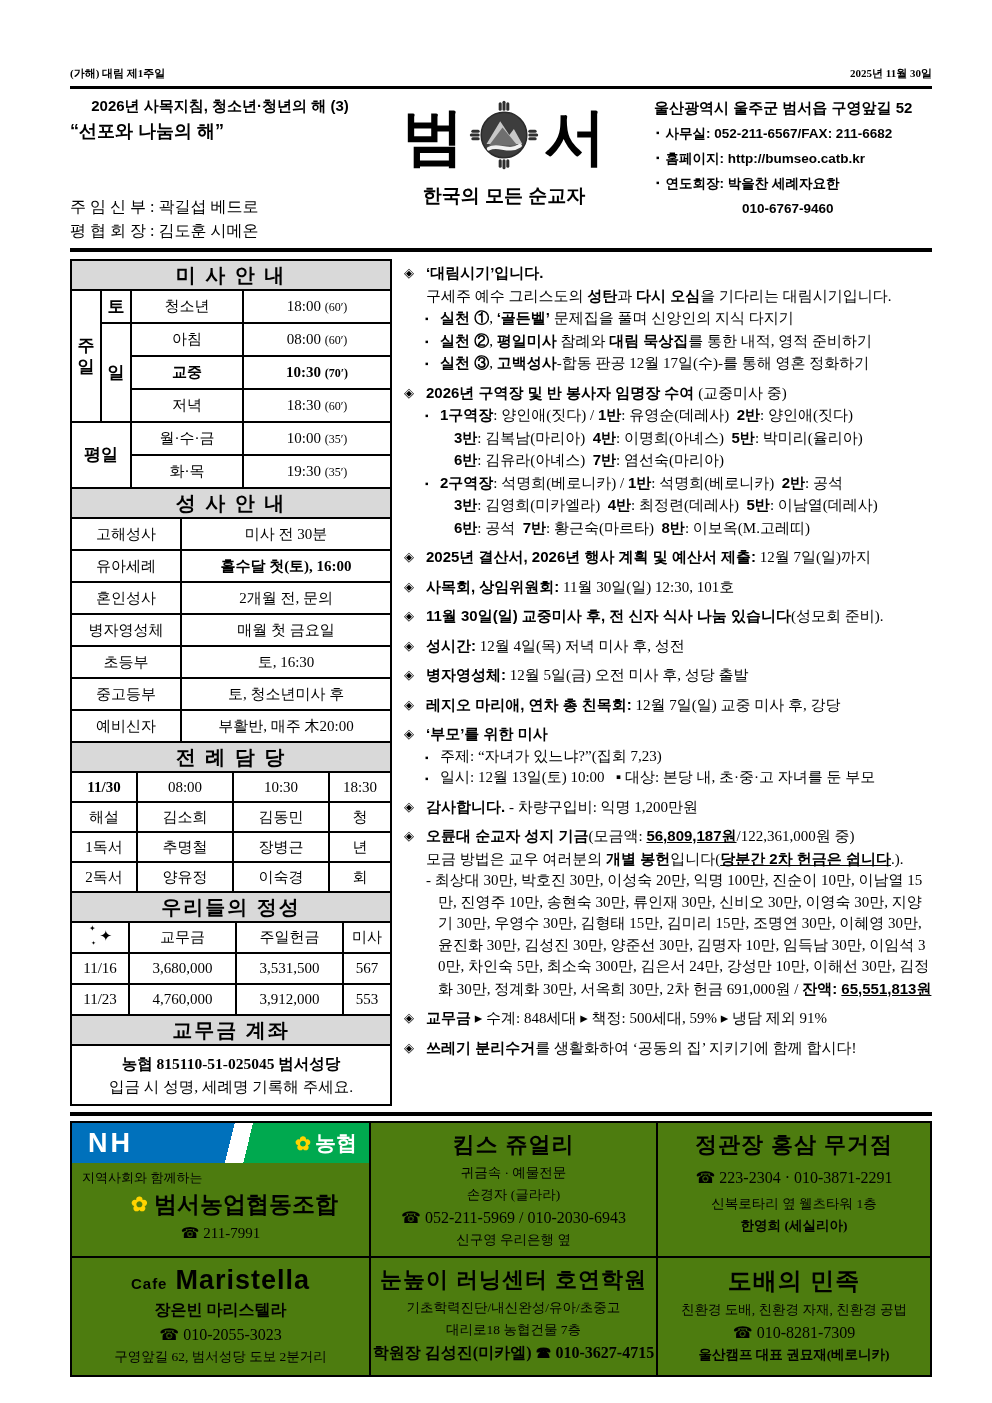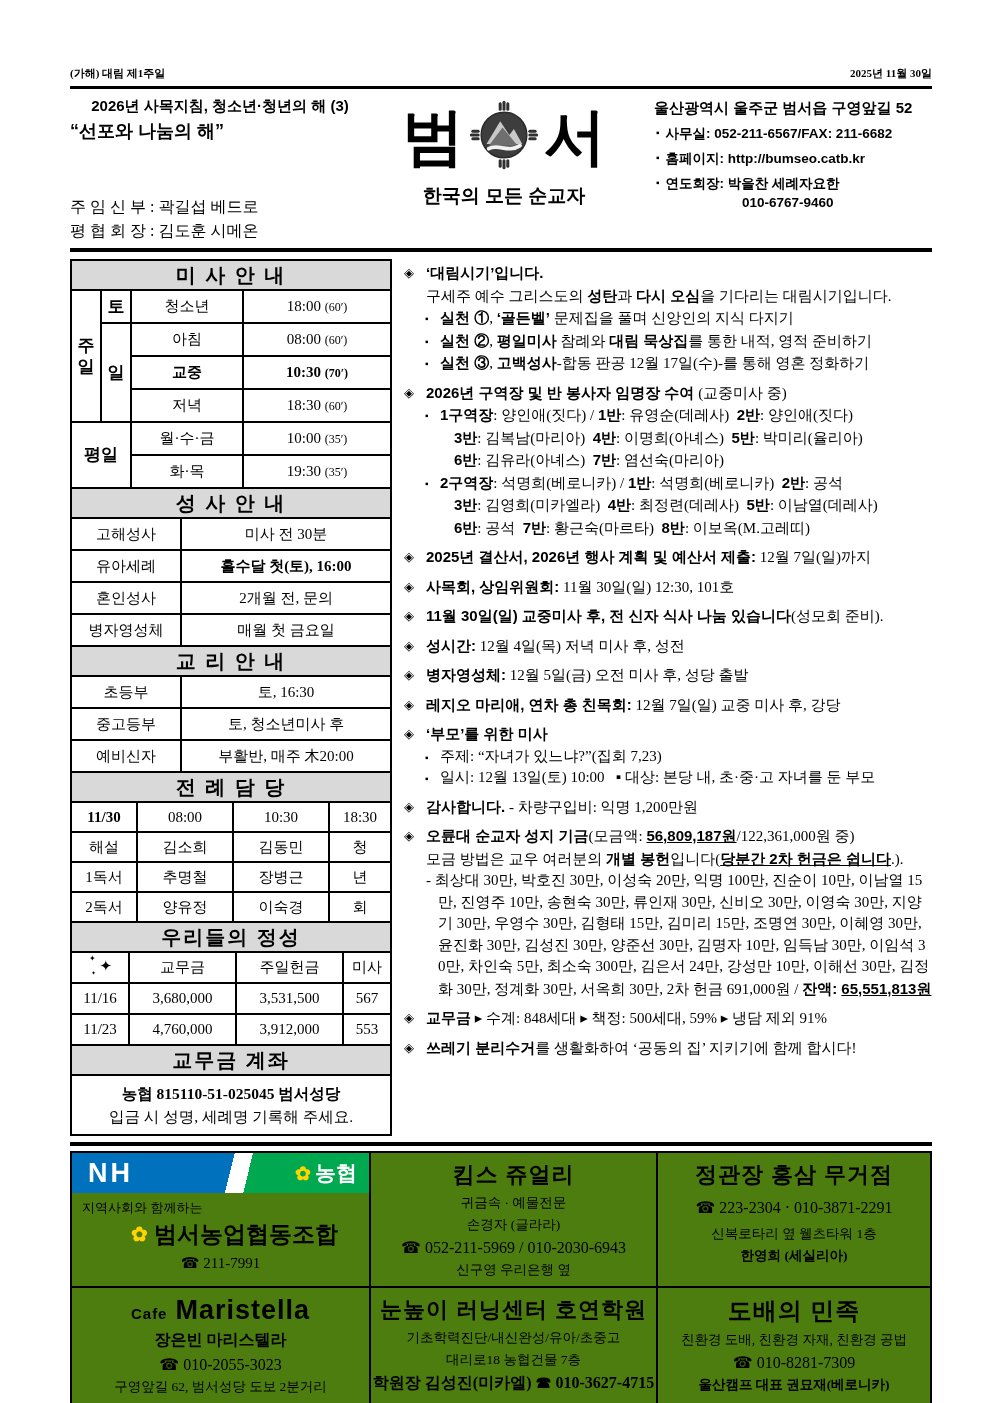--- a/index.html
+++ b/index.html
@@ -23,21 +23,21 @@
   .h-guide2{font-size:18px;font-weight:800;margin-top:3px;font-family:"Liberation Sans",sans-serif;}
   .h-pastor{margin-top:auto;font-size:16px;line-height:24px;}
   .h-center{width:268px;text-align:center;}
   .logo-row{display:flex;align-items:center;justify-content:center;gap:2px;}
   .logo-char{font-size:62px;font-weight:900;line-height:1;font-family:"Liberation Sans",sans-serif;}
   .logo-sub{font-size:19px;font-weight:800;margin-top:6px;font-family:"Liberation Sans",sans-serif;}
   .h-right{flex:1;padding-left:16px;font-family:"Liberation Sans",sans-serif;}
   .h-addr{font-size:15px;font-weight:800;margin-top:2px;}
   .h-contact{font-size:13.5px;font-weight:700;margin-top:7px;display:flex;}
   .h-contact .sq{font-size:10px;margin:2px 6px 0 2px;}
-  .h-phone2{font-size:13.5px;font-weight:700;padding-left:88px;margin-top:2px;}
+  .h-phone2{font-size:13.5px;font-weight:700;padding-left:88px;margin-top:8px;}
   
   .main{display:flex;margin-top:7px;}
   .left-col{width:322px;flex:none;}
   .right-col{flex:1;padding-left:12px;padding-top:3px;}
   table{width:100%;border-collapse:collapse;table-layout:fixed;margin-top:-2px;}
   table:first-child{margin-top:0;}
   td{border:2px solid #000;text-align:center;font-size:15px;padding:0 2px;
      overflow:hidden;white-space:nowrap;}
   td.sect{background:#d9d9d9;font-size:20px;font-weight:800;letter-spacing:2px;
      height:28px;font-family:"Liberation Sans",sans-serif;}
@@ -231,23 +231,20 @@
             </tr>
       </tbody>
         </table>
 
       <table>
         <colgroup>
             <col style="width:110px">
             <col>
           </colgroup>
         <tbody>
-            <tr>
-              <td class="sect" colspan="2">교 리 안 내</td>
-            </tr>
         <tr style="height:32px">
               <td>초등부</td>
               <td>토, 16:30</td>
             </tr>
         <tr style="height:32px">
               <td>중고등부</td>
               <td>토, 청소년미사 후</td>
             </tr>
         <tr style="height:32px">
               <td>예비신자</td>

